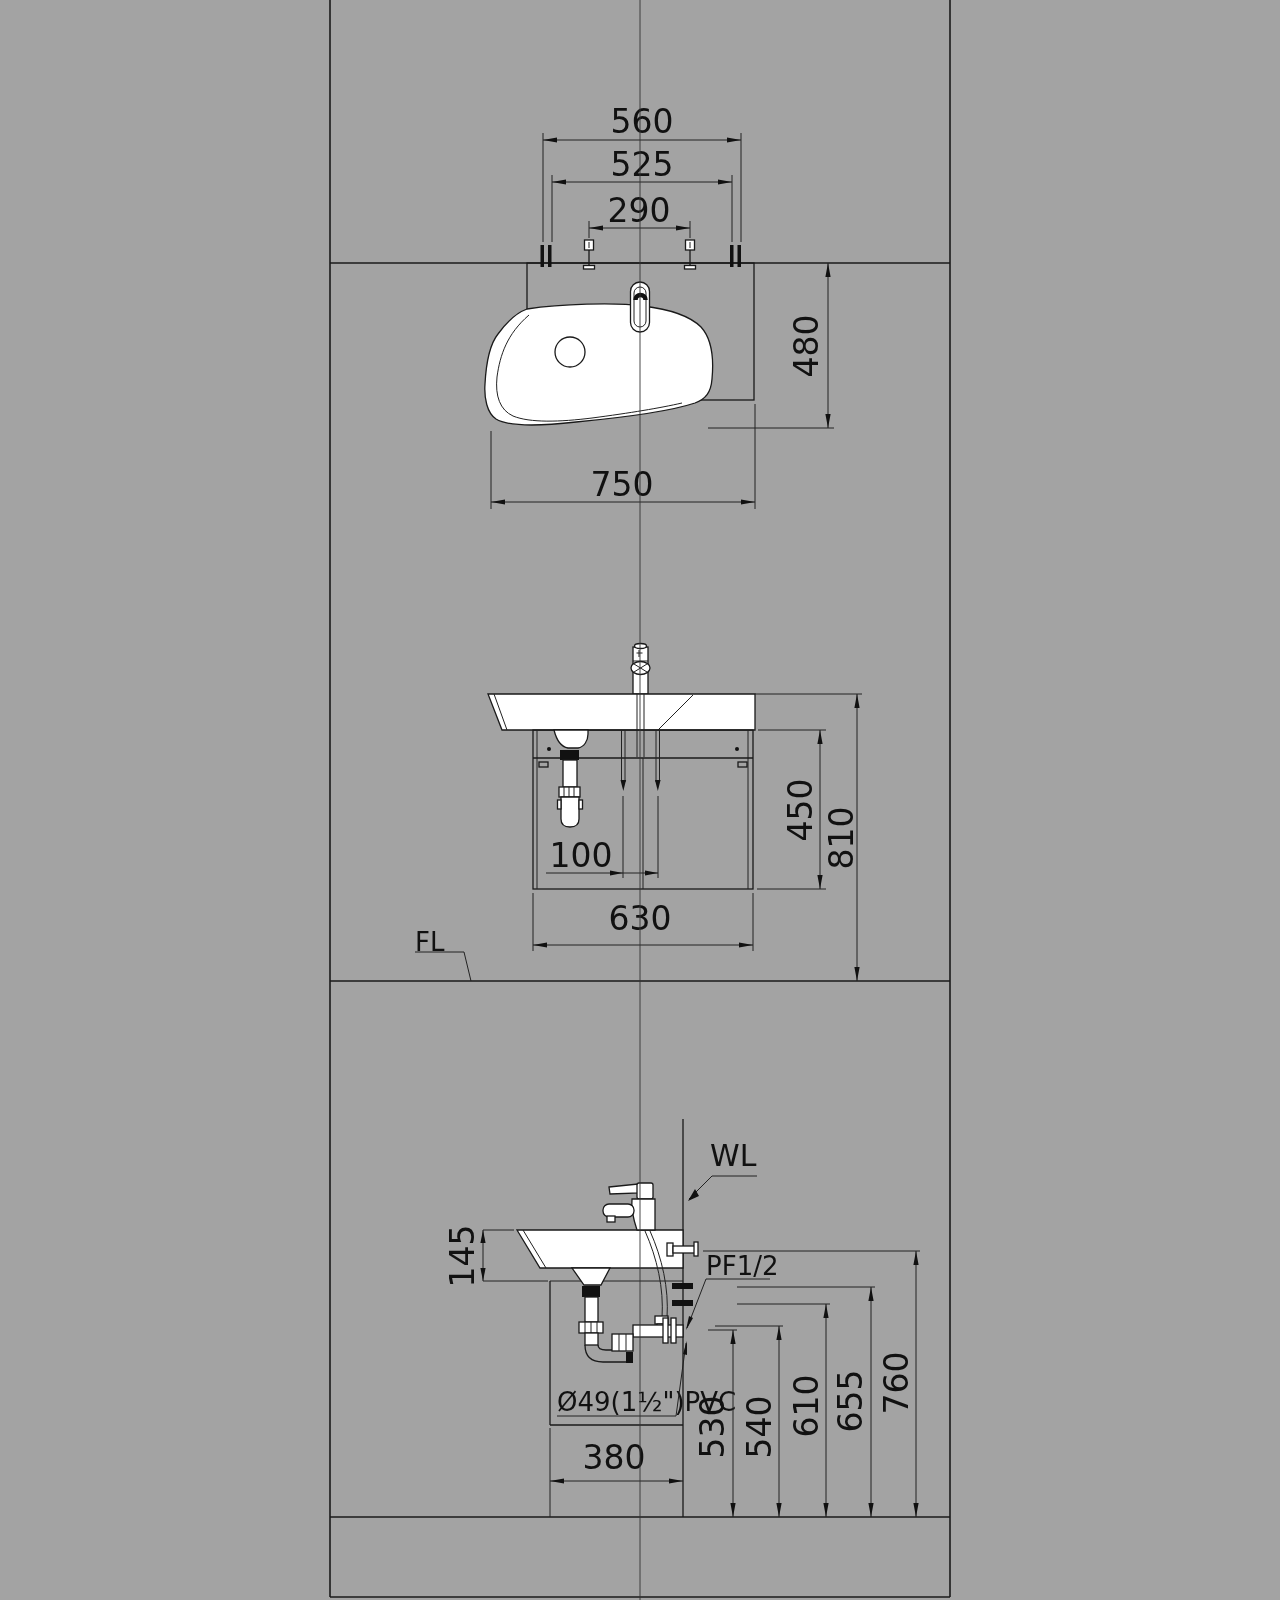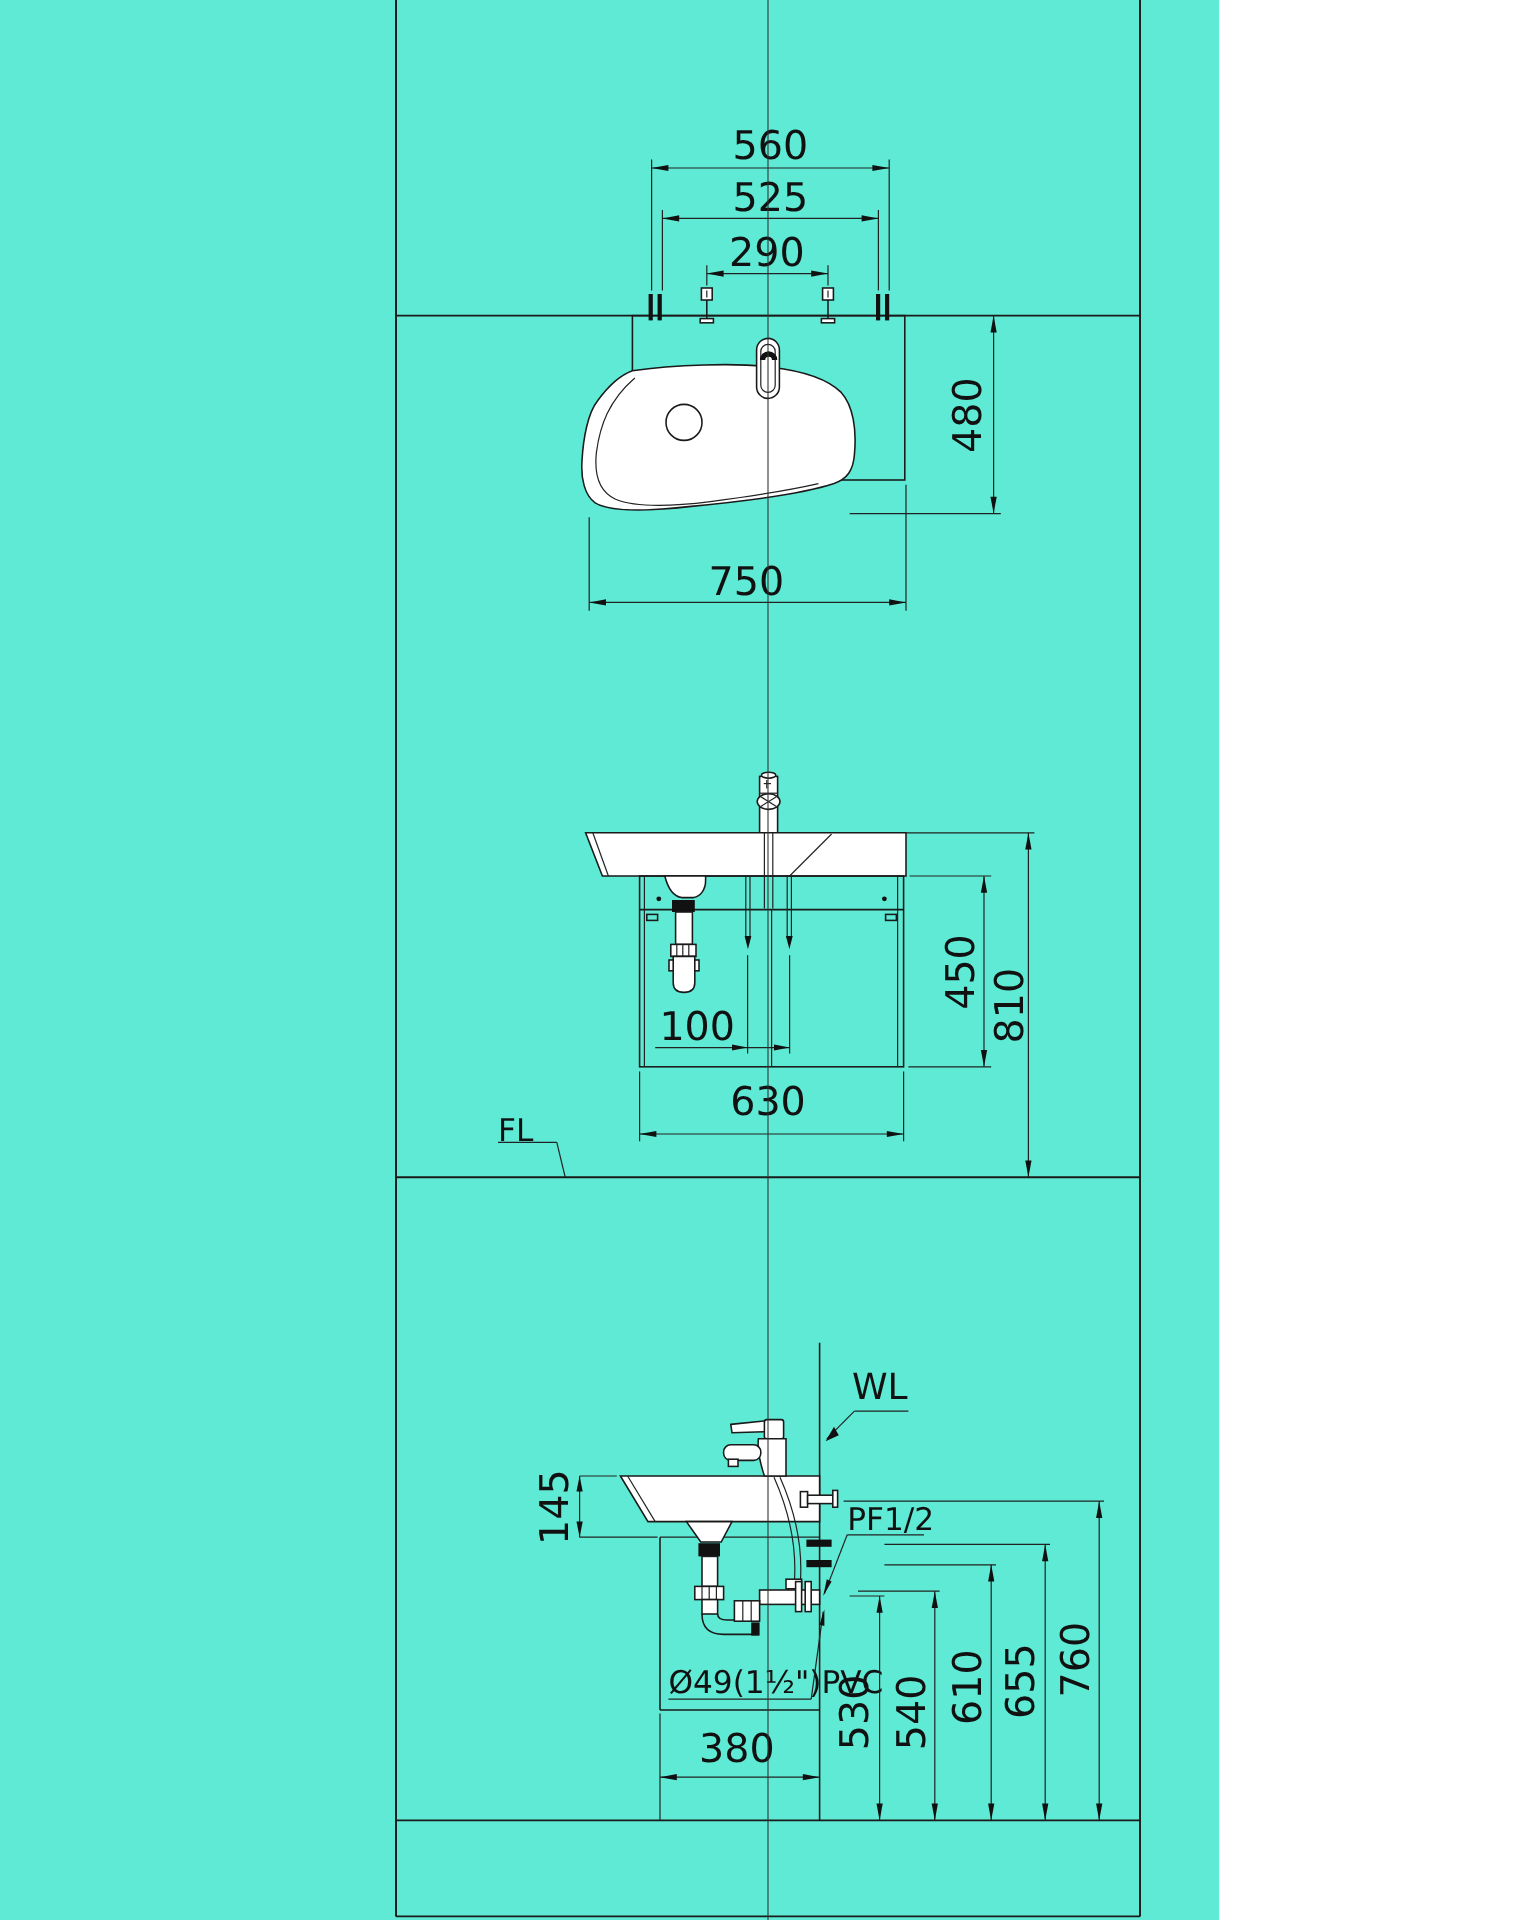--- a/index.html
+++ b/index.html
@@ -1,16 +1,16 @@
 <!DOCTYPE html>
 <html><head>
 <meta charset="utf-8">
 <style>
   html,body{margin:0;padding:0;background:#fff;}
-  .page{width:1016px;height:1600px;position:relative;background:#5eead4;text-align:right;}
+  .page{width:1280px;height:1600px;position:relative;background:#a3a3a3;text-align:right;}
   svg{display:block;}
   svg text{font-family:"DejaVu Sans","Liberation Sans",sans-serif;fill:#111;}
   .dim{font-size:33px;text-anchor:middle;dominant-baseline:central;}
   .lbl{font-size:26px;}
   .lblw{font-size:30px;}
   .frame{stroke:#1a1a1a;stroke-width:1.6;fill:none;}
   .obj{stroke:#1a1a1a;stroke-width:1.3;fill:none;}
   .objf{stroke:#1a1a1a;stroke-width:1.3;fill:#fff;}
   .thin{stroke:#222;stroke-width:1;fill:none;}
   .blk{fill:#111;stroke:none;}

